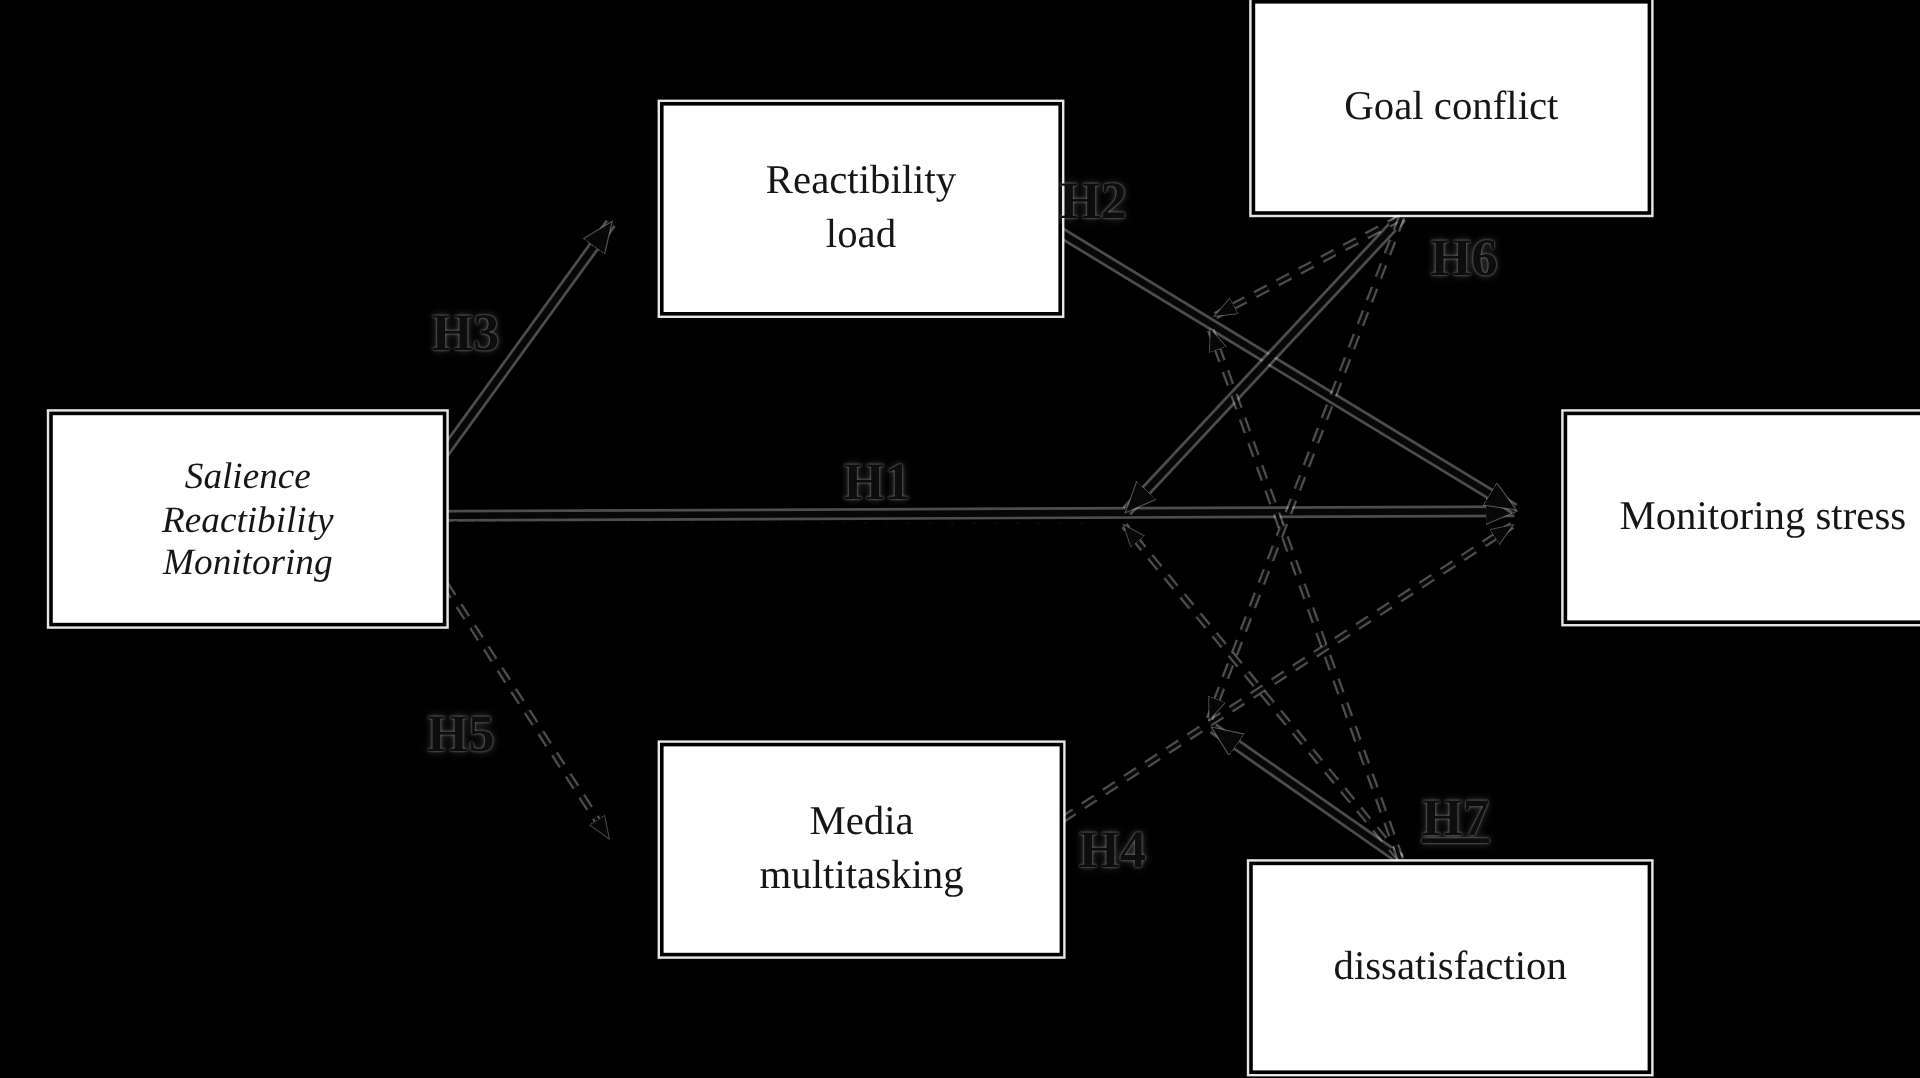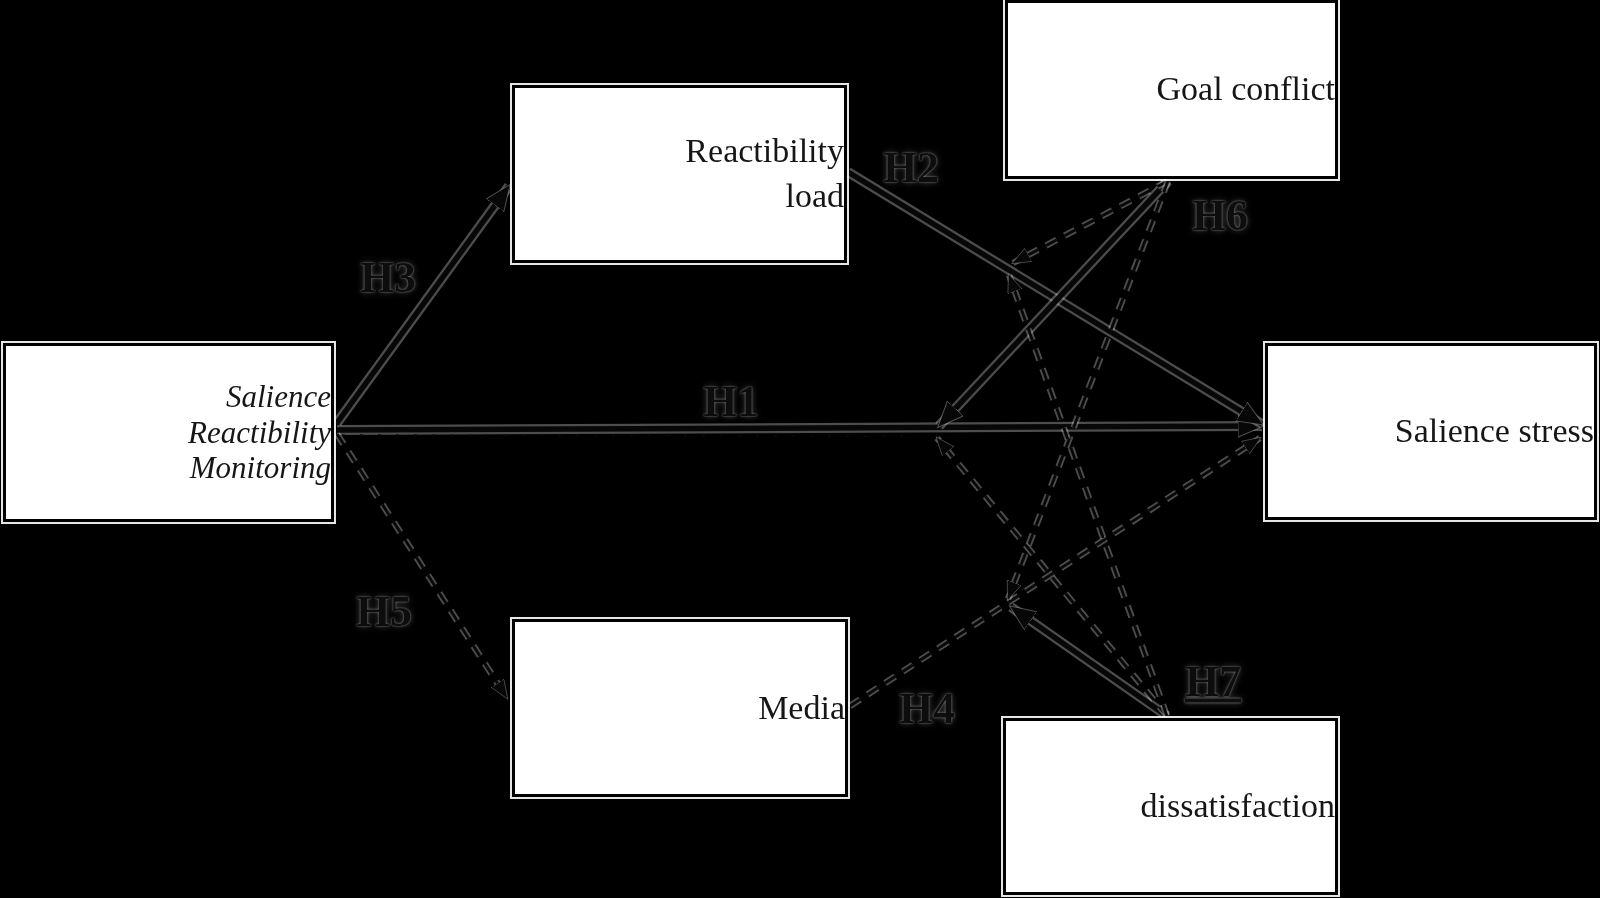--- a/index.html
+++ b/index.html
@@ -13,22 +13,22 @@
   .halo.th{stroke-width:10;}
   .halo.dh{stroke-width:6.5;stroke-dasharray:12 9;}
   .main{fill:none;stroke:#070707;}
   .main.thick{stroke-width:5.5;}
   .main.dash{stroke-width:2.8;stroke-dasharray:12 9;}
   .ghost{fill:none;stroke:#0a0a0a;stroke-width:1.6;stroke-dasharray:3 15;opacity:.85;}
 
   .node{
     position:absolute;background:#fff;border:3px solid #000;
     box-shadow:0 0 0 2px rgba(255,255,255,0.9);
-    display:flex;flex-direction:column;align-items:flex-end;justify-content:center;
-    text-align:center;color:#161616;
+    display:flex;flex-direction:column;align-items:center;justify-content:center;
+    text-align:center;color:#161616;margin-left:38px;
   }
   .node .line{display:block;font-size:34px;line-height:1.32;}
   #n-ov .line.title{font-size:36px;line-height:1.25;}
   .node .sub{display:block;font-style:italic;font-size:31px;line-height:1.16;}
 
   #n-ov{left:3px;top:343px;width:325px;height:173px;}
   #n-cl{left:512px;top:85px;width:329px;height:172px;}
   #n-gc{left:1005px;top:0px;width:327px;height:173px;}
   #n-ps{left:1265px;top:343px;width:326px;height:171px;}
   #n-mm{left:512px;top:619px;width:330px;height:172px;}
@@ -122,25 +122,26 @@
 <div class="node" id="n-cl">
   <span class="line">Reactibility</span>
   <span class="line">load</span>
 </div>
 
 <div class="node" id="n-gc">
   <span class="line">Goal conflict</span>
 </div>
 
 <div class="node" id="n-ps">
-  <span class="line">Salience stress</span>
+  <span class="line">Monitoring stress</span>
 </div>
 
 <div class="node" id="n-mm">
   <span class="line">Media</span>
+  <span class="line">multitasking</span>
 </div>
 
 <div class="node" id="n-an">
   <span class="line">dissatisfaction</span>
 </div>
 
 <div class="hlabel" id="lh1">H1</div>
 <div class="hlabel" id="lh2">H2</div>
 <div class="hlabel" id="lh3">H3</div>
 <div class="hlabel" id="lh4">H4</div>

